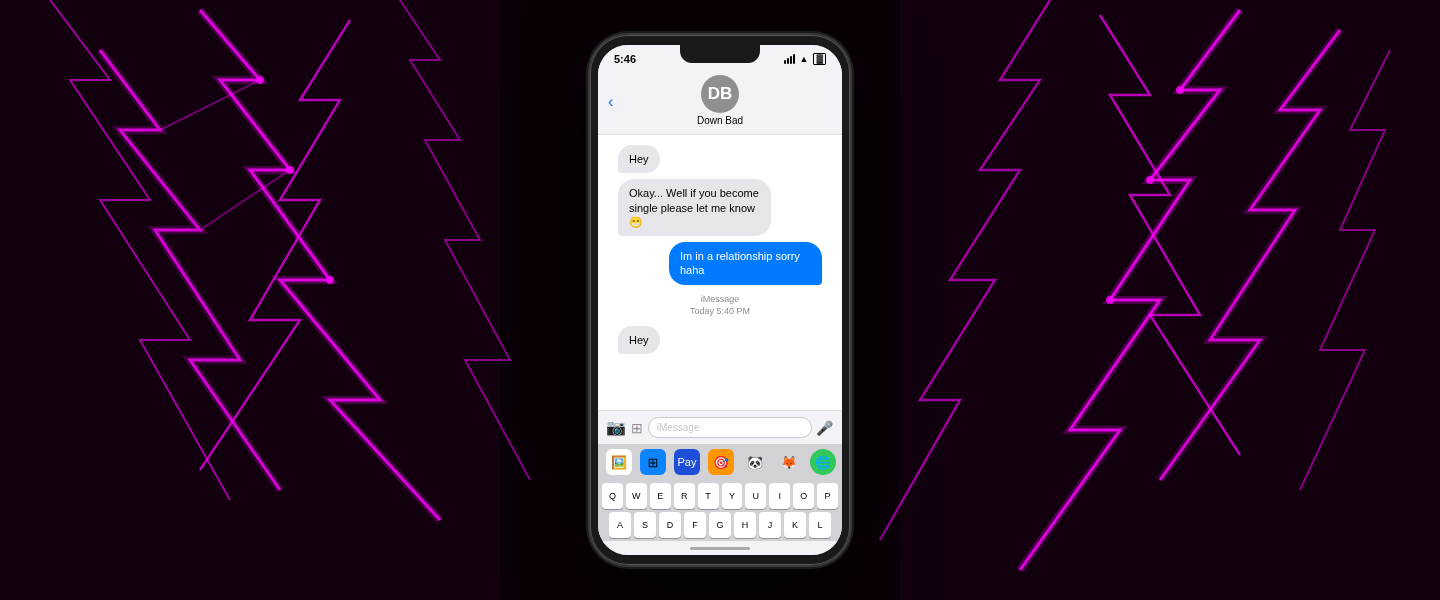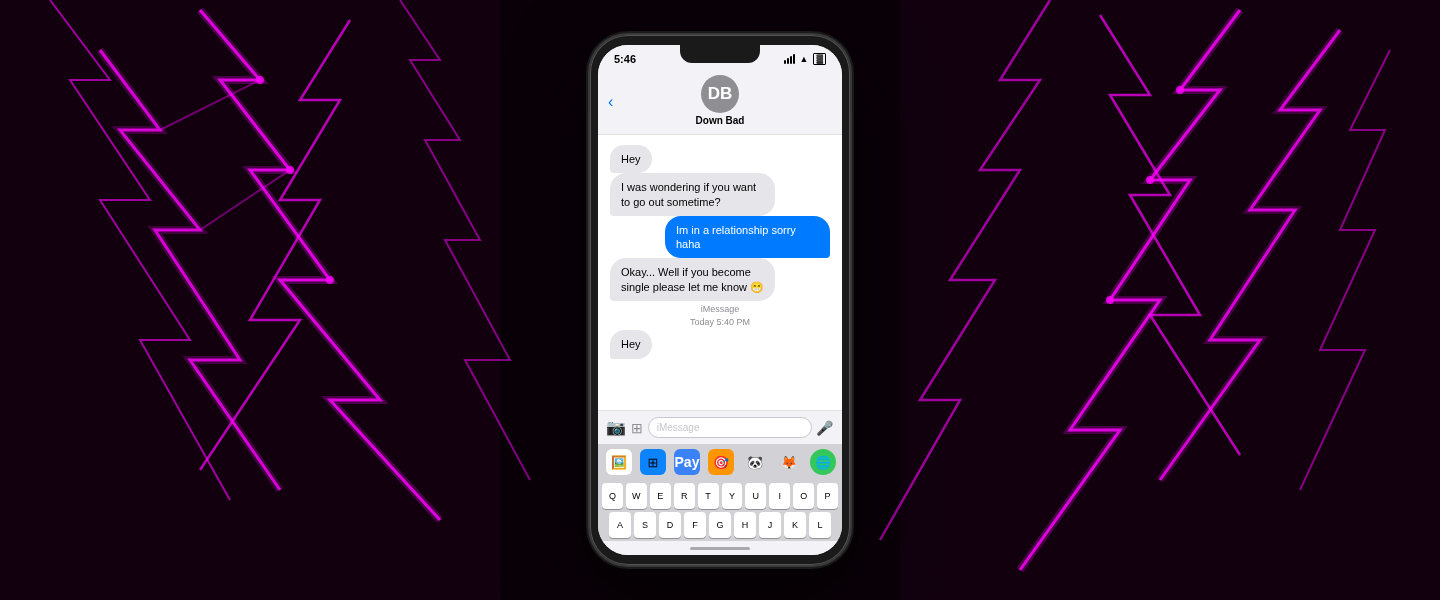--- a/index.html
+++ b/index.html
@@ -138,30 +138,31 @@
       justify-content: center;
       color: #fff;
       font-size: 17px;
       font-weight: 600;
       margin-bottom: 2px;
     }
 
     .contact-name {
       font-size: 10px;
       color: #000;
-      font-weight: 700;
+      font-weight: 400;
     }
 
     
     .messages-area {
       flex: 1;
       overflow: hidden;
-      padding: 10px 12px;
+      padding: 10px 20px;
       display: flex;
       flex-direction: column;
+      gap: 6px;
       background: #fff;
     }
 
     .bubble {
       max-width: 75%;
       padding: 7px 11px;
       border-radius: 16px;
       font-size: 11px;
       line-height: 1.3;
     }
@@ -355,27 +356,24 @@
         <div class="back-button">‹</div>
         <div class="contact-avatar">DB</div>
         <div class="contact-name">Down Bad</div>
       </div>
 
       <div class="messages-area">
         <div class="bubble bubble-received">
           <span>Hey</span>
         </div>
         <div class="bubble bubble-received">
-          <span>I was wondering if you want to go out sometime?</span>
+          <span>Okay... Well if you become single please let me know 😁</span>
         </div>
         <div class="bubble bubble-sent">
           <span>Im in a relationship sorry haha</span>
-        </div>
-        <div class="bubble bubble-received">
-          <span>Okay... Well if you become single please let me know 😁</span>
         </div>
         <div class="timestamp-label">
           <div>iMessage</div>
           <div>Today 5:40 PM</div>
         </div>
         <div class="bubble bubble-received">
           <span>Hey</span>
         </div>
       </div>
 
@@ -384,21 +382,21 @@
         <span class="input-icon" style="font-size:14px;">⊞</span>
         <div class="message-input-field">
           <span style="color:#c7c7cc; font-size:10px;">iMessage</span>
         </div>
         <span class="mic-icon">🎤</span>
       </div>
 
       <div class="app-row">
         <div class="app-icon-circle" style="background:#fff;">🖼️</div>
         <div class="app-icon-circle" style="background:#0d84ff;">⊞</div>
-        <div class="app-icon-circle" style="background:#3b82f6; color:#fff; font-size:14px; font-weight:bold;">Pay</div>
+        <div class="app-icon-circle" style="background:#1d4ed8; color:#fff; font-size:11px; font-weight:normal;">Pay</div>
         <div class="app-icon-circle" style="background:#ff9500;">🎯</div>
         <div class="app-icon-circle">🐼</div>
         <div class="app-icon-circle">🦊</div>
         <div class="app-icon-circle" style="background:#34c759; border-radius:50%;">🌐</div>
       </div>
 
       <div class="keyboard">
         <div class="keyboard-row">
           <div class="key">Q</div>
           <div class="key">W</div>

